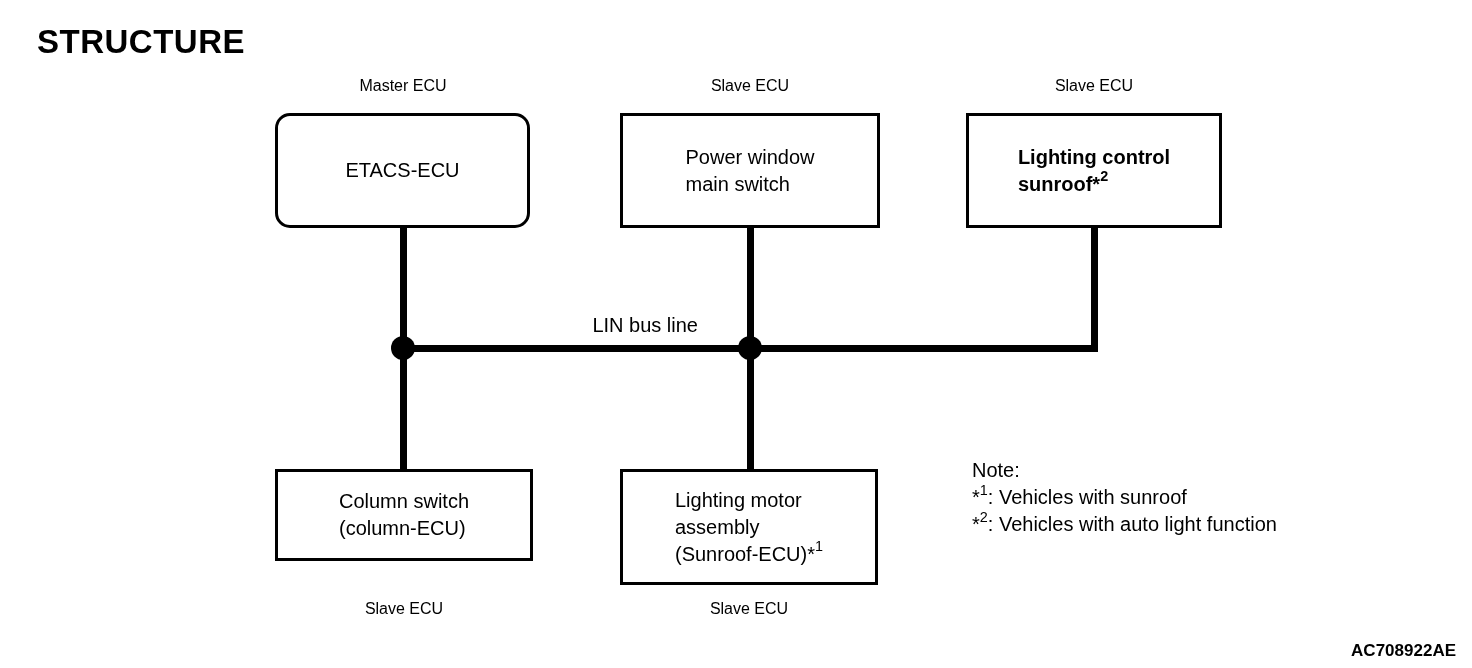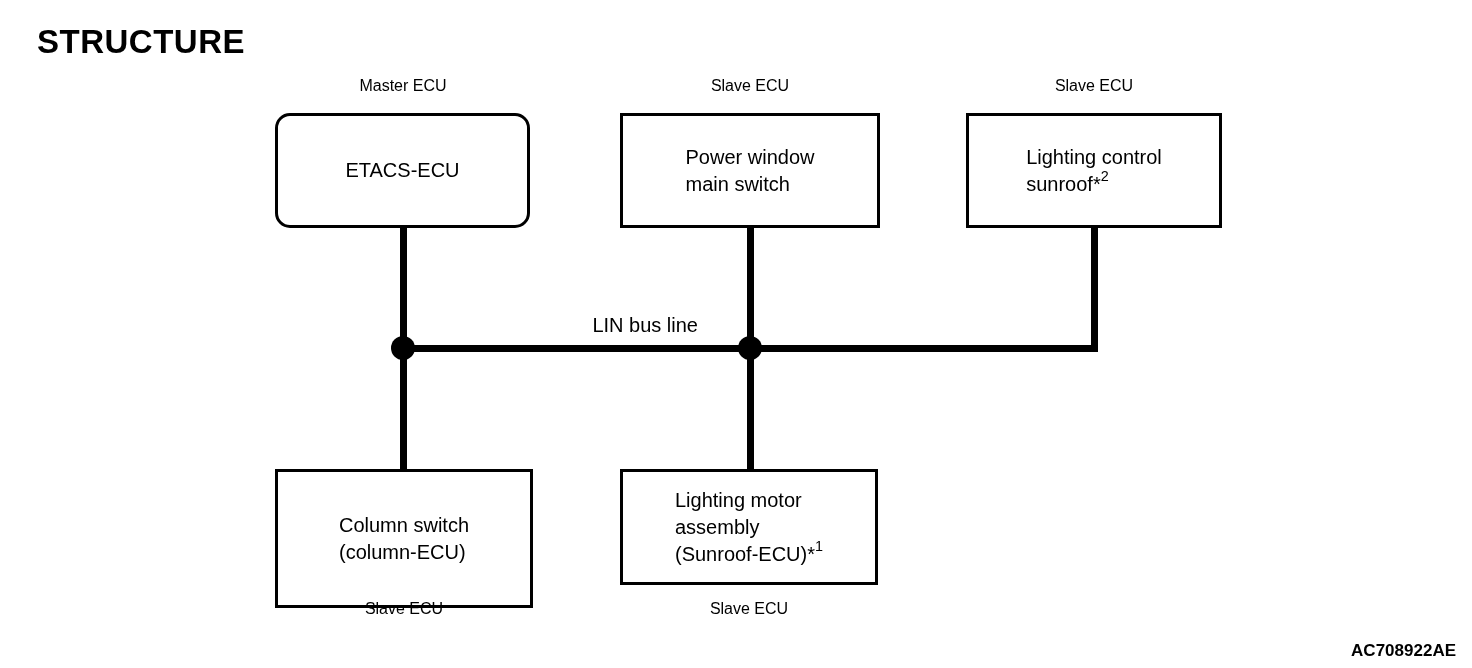--- a/index.html
+++ b/index.html
@@ -114,41 +114,50 @@
     </div>
   </div>
 
   <div class="node-box" style="left:620px; top:113px; width:260px; height:115px;">
     <div class="node-text">
       <span>Power window</span><br>
       <span>main switch</span>
     </div>
   </div>
 
-  <div class="node-box" style="left:966px; top:113px; width:256px; height:115px;">
+  <div class="node-box" style="left:966px; top:113px; width:256px; height:115px;font-weight:bold;">
     <div class="node-text">
       <span>Lighting control</span><br>
       <span>sunroof*</span><sup class="sp">2</sup>
     </div>
   </div>
 
-  <div class="node-box" style="left:275px; top:469px; width:258px; height:139px;">
+  <div class="node-box" style="left:275px; top:469px; width:258px; height:92px;">
     <div class="node-text">
       <span>Column switch</span><br>
       <span>(column-ECU)</span>
     </div>
   </div>
 
   <div class="node-box" style="left:620px; top:469px; width:258px; height:116px;">
     <div class="node-text">
       <span>Lighting motor</span><br>
       <span>assembly</span><br>
       <span>(Sunroof-ECU)*</span><sup class="sp">1</sup>
     </div>
   </div>
 
   <div class="role-label" style="left:294px; top:598px;">Slave ECU</div>
   <div class="role-label" style="left:639px; top:598px;">Slave ECU</div>
 
+  <div class="note" style="left:972px; top:457px;">
+    <div>Note:</div>
+    <div>
+      <span>*</span><sup class="sp">1</sup><span>: Vehicles with sunroof</span>
+    </div>
+    <div>
+      <span>*</span><sup class="sp">2</sup><span>: Vehicles with auto light function</span>
+    </div>
+  </div>
 
   <div class="figure-code" style="right:16px; top:641px;">AC708922AE</div>
 
 </div>
 
 </body></html>

